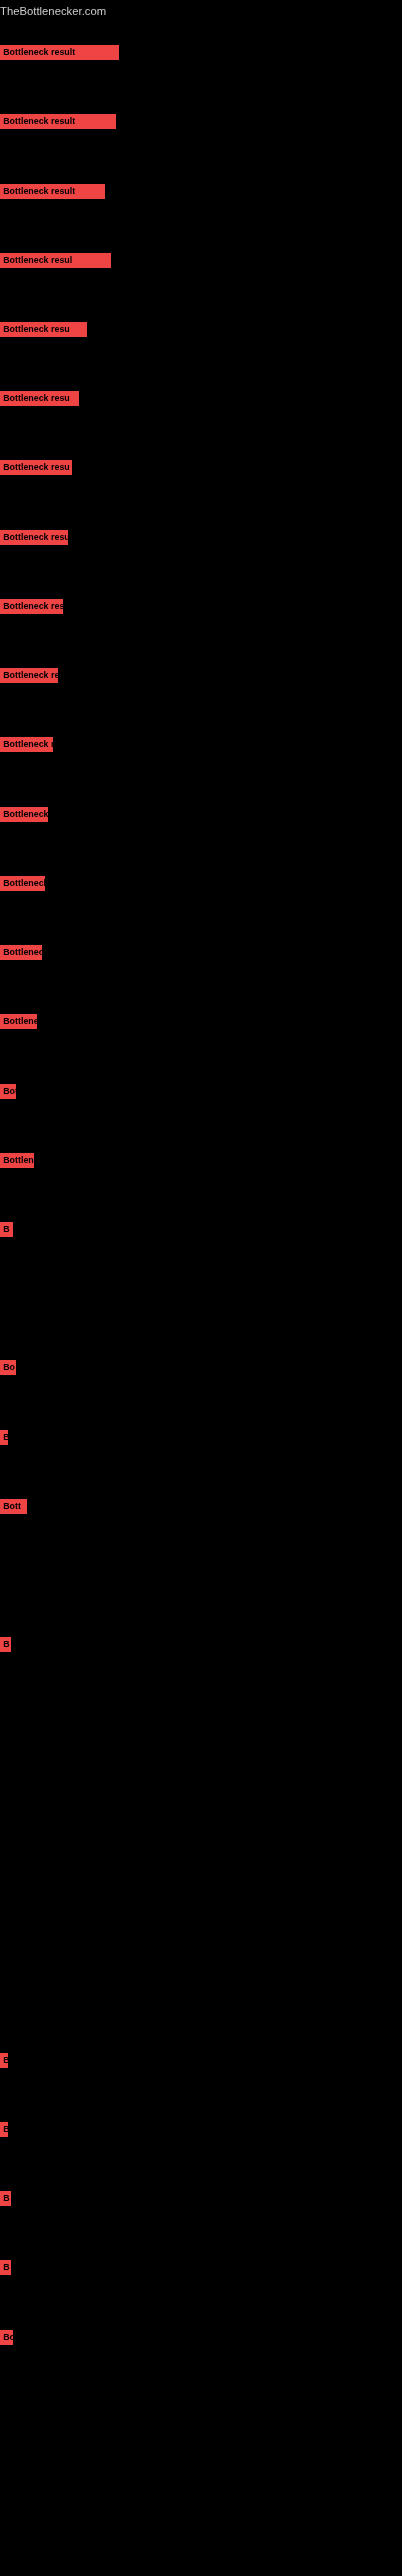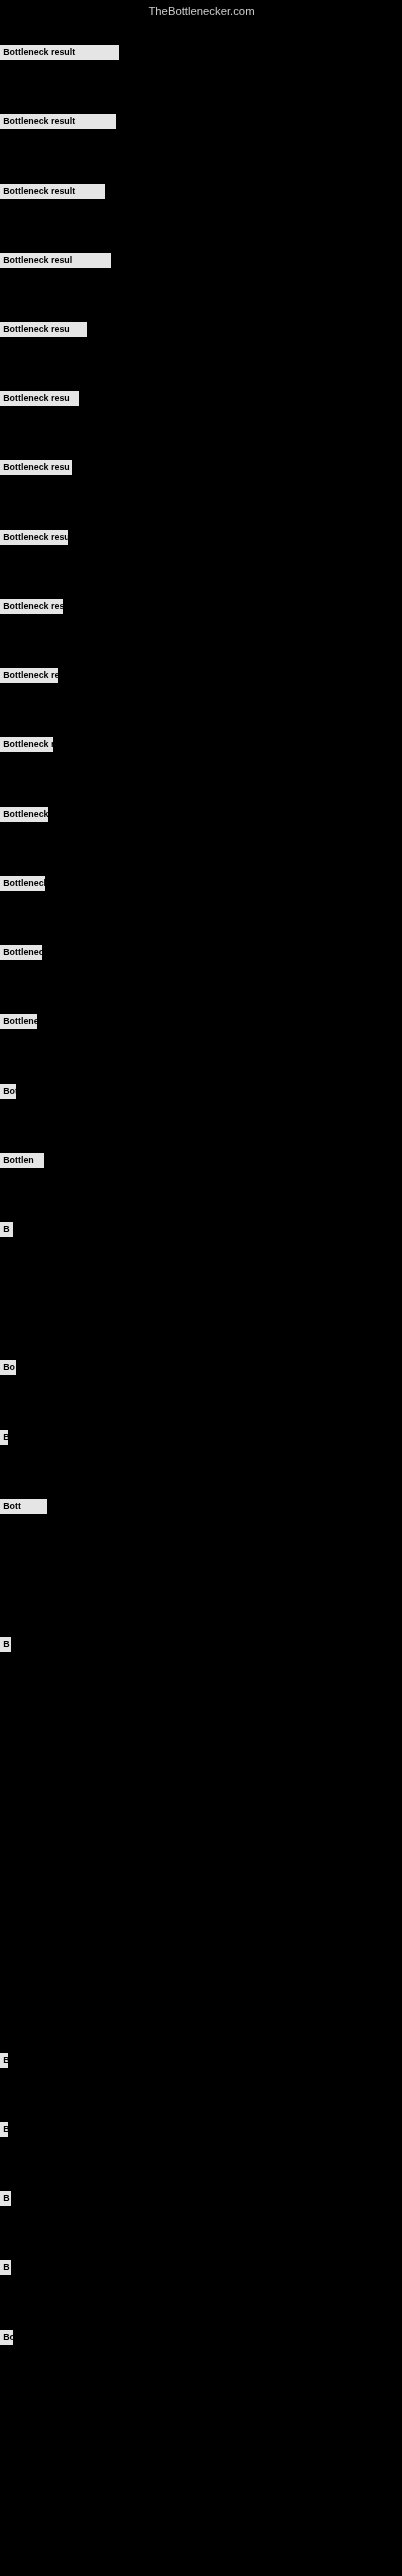--- a/index.html
+++ b/index.html
@@ -8,30 +8,30 @@
       box-sizing: border-box;
     }
     body {
       width: 403px;
       min-height: 2576px;
       background-color: #000000;
       font-family: Arial, sans-serif;
       position: relative;
     }
     .site-title {
-      text-align: center;
+      text-align: left;
       color: #cccccc;
       font-size: 11.3px;
       padding: 4.8px 0;
       width: 100%;
     }
     .bottleneck-bar {
       position: absolute;
       left: 0;
-      background-color: #e5e5e5;
+      background-color: #ef4444;
       color: #000000;
       font-size: 8.9px;
       font-weight: bold;
       padding: 1.6px 3.2px;
       white-space: nowrap;
       overflow: hidden;
       height: 14.5px;
       display: flex;
       align-items: center;
     }
@@ -50,24 +50,24 @@
 <div class="bottleneck-bar" style="top: 460px; width: 72px;">Bottleneck resu</div>
 <div class="bottleneck-bar" style="top: 530px; width: 68px;">Bottleneck resu</div>
 <div class="bottleneck-bar" style="top: 599px; width: 63px;">Bottleneck resu</div>
 <div class="bottleneck-bar" style="top: 668px; width: 58px;">Bottleneck resu</div>
 <div class="bottleneck-bar" style="top: 737px; width: 53px;">Bottleneck resu</div>
 <div class="bottleneck-bar" style="top: 807px; width: 48px;">Bottleneck re</div>
 <div class="bottleneck-bar" style="top: 876px; width: 45px;">Bottleneck re</div>
 <div class="bottleneck-bar" style="top: 945px; width: 42px;">Bottleneck re</div>
 <div class="bottleneck-bar" style="top: 1014px; width: 37px;">Bottlenec</div>
 <div class="bottleneck-bar" style="top: 1084px; width: 16px;">Bot</div>
-<div class="bottleneck-bar" style="top: 1153px; width: 44px;">Bottlen</div>
+<div class="bottleneck-bar" style="top: 1153px; width: 34px;">Bottlen</div>
 <div class="bottleneck-bar" style="top: 1222px; width: 13px;">B</div>
 <div class="bottleneck-bar" style="top: 1360px; width: 16px;">Bo</div>
 <div class="bottleneck-bar" style="top: 1430px; width: 8px;">B</div>
-<div class="bottleneck-bar" style="top: 1499px; width: 47px;">Bott</div>
+<div class="bottleneck-bar" style="top: 1499px; width: 27px;">Bott</div>
 <div class="bottleneck-bar" style="top: 1637px; width: 11.3px;">B</div>
 <div class="bottleneck-bar" style="top: 2053px; width: 8px;">B</div>
 <div class="bottleneck-bar" style="top: 2122px; width: 8px;">B</div>
 <div class="bottleneck-bar" style="top: 2191px; width: 11.3px;">B</div>
 <div class="bottleneck-bar" style="top: 2260px; width: 11.3px;">B</div>
 <div class="bottleneck-bar" style="top: 2330px; width: 13px;">Bo</div>
 
 
 </body></html>

